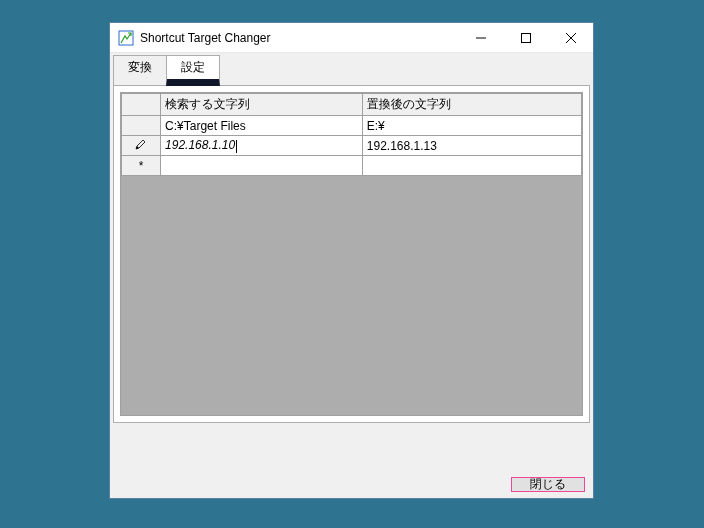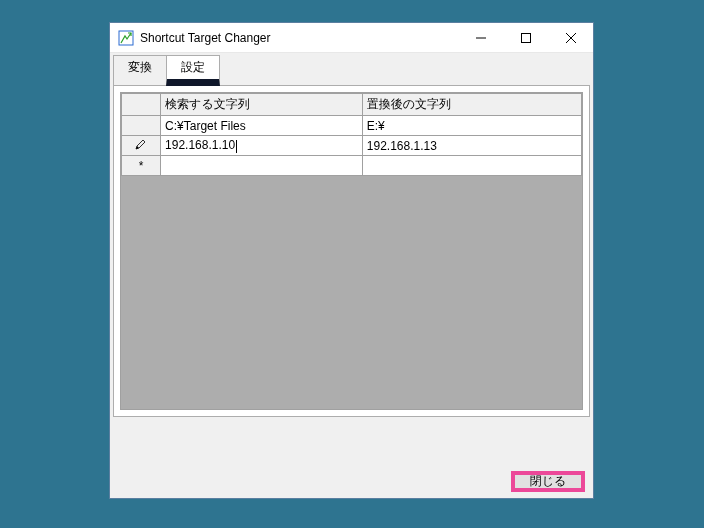--- a/index.html
+++ b/index.html
@@ -109,39 +109,40 @@
 .grid-table thead th {
   background: #f0f0f0;
   font-weight: normal;
 }
 .col-search { width: 196px; }
 .col-replace { width: 213px; }
 .grid-rest { flex: 1; background: #adadad; }
 .cell-editing {
   background: #fff;
   position: relative;
+  font-style: italic;
 }
 .caret {
   display: inline-block;
   width: 1px; height: 13px;
   background: #000;
   vertical-align: middle;
   margin-left: 1px;
 }
 .pencil-icon svg { width: 12px; height: 12px; }
 .footer {
   display: flex;
   justify-content: flex-end;
   padding: 4px 8px 6px 8px;
 }
 .btn {
   min-width: 74px;
-  height: 21px;
+  height: 15px;
   background: #e1e1e1;
-  border: 4px solid #ec4899;
+  border: 1px solid #ec4899;
   font-size: 12px;
   display: inline-flex;
   align-items: center;
   justify-content: center;
   font-family: inherit;
   margin-top: 32px;
 }
 </style>
 </head>
 <body>

